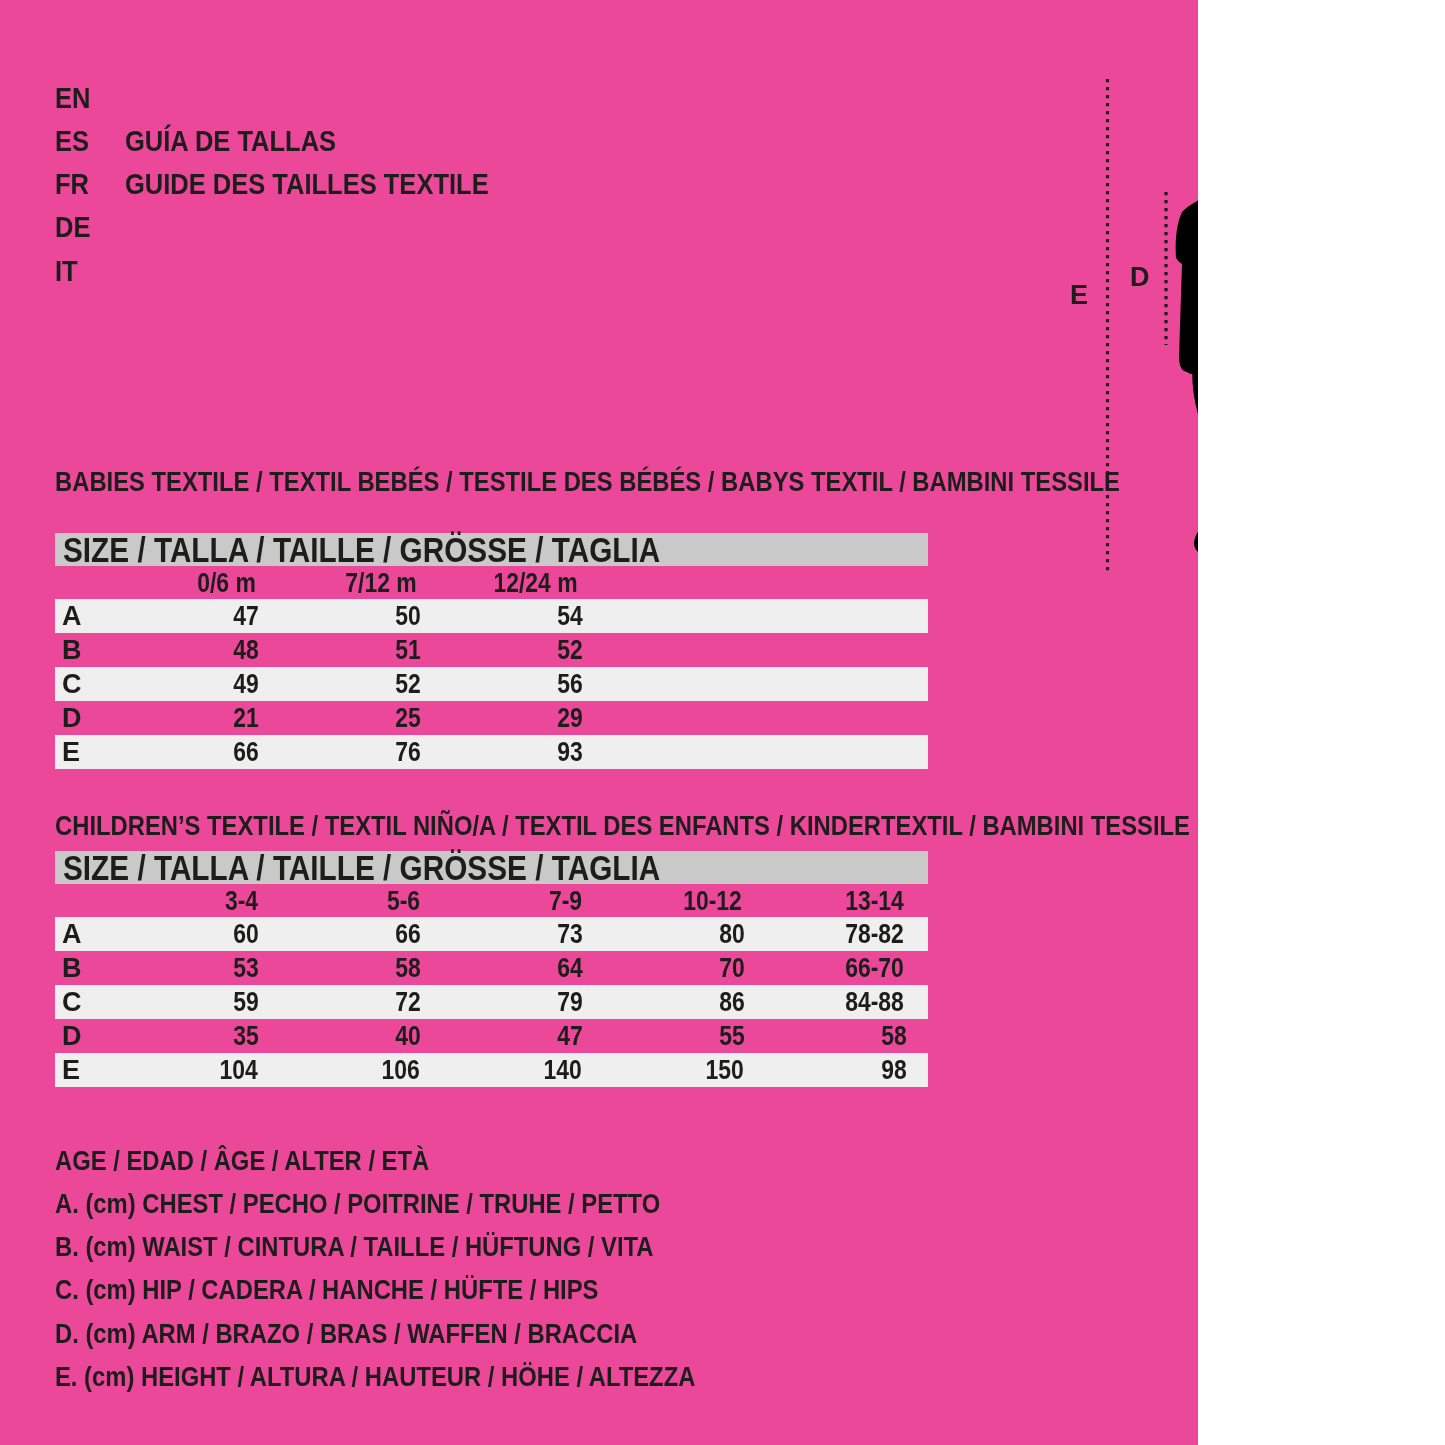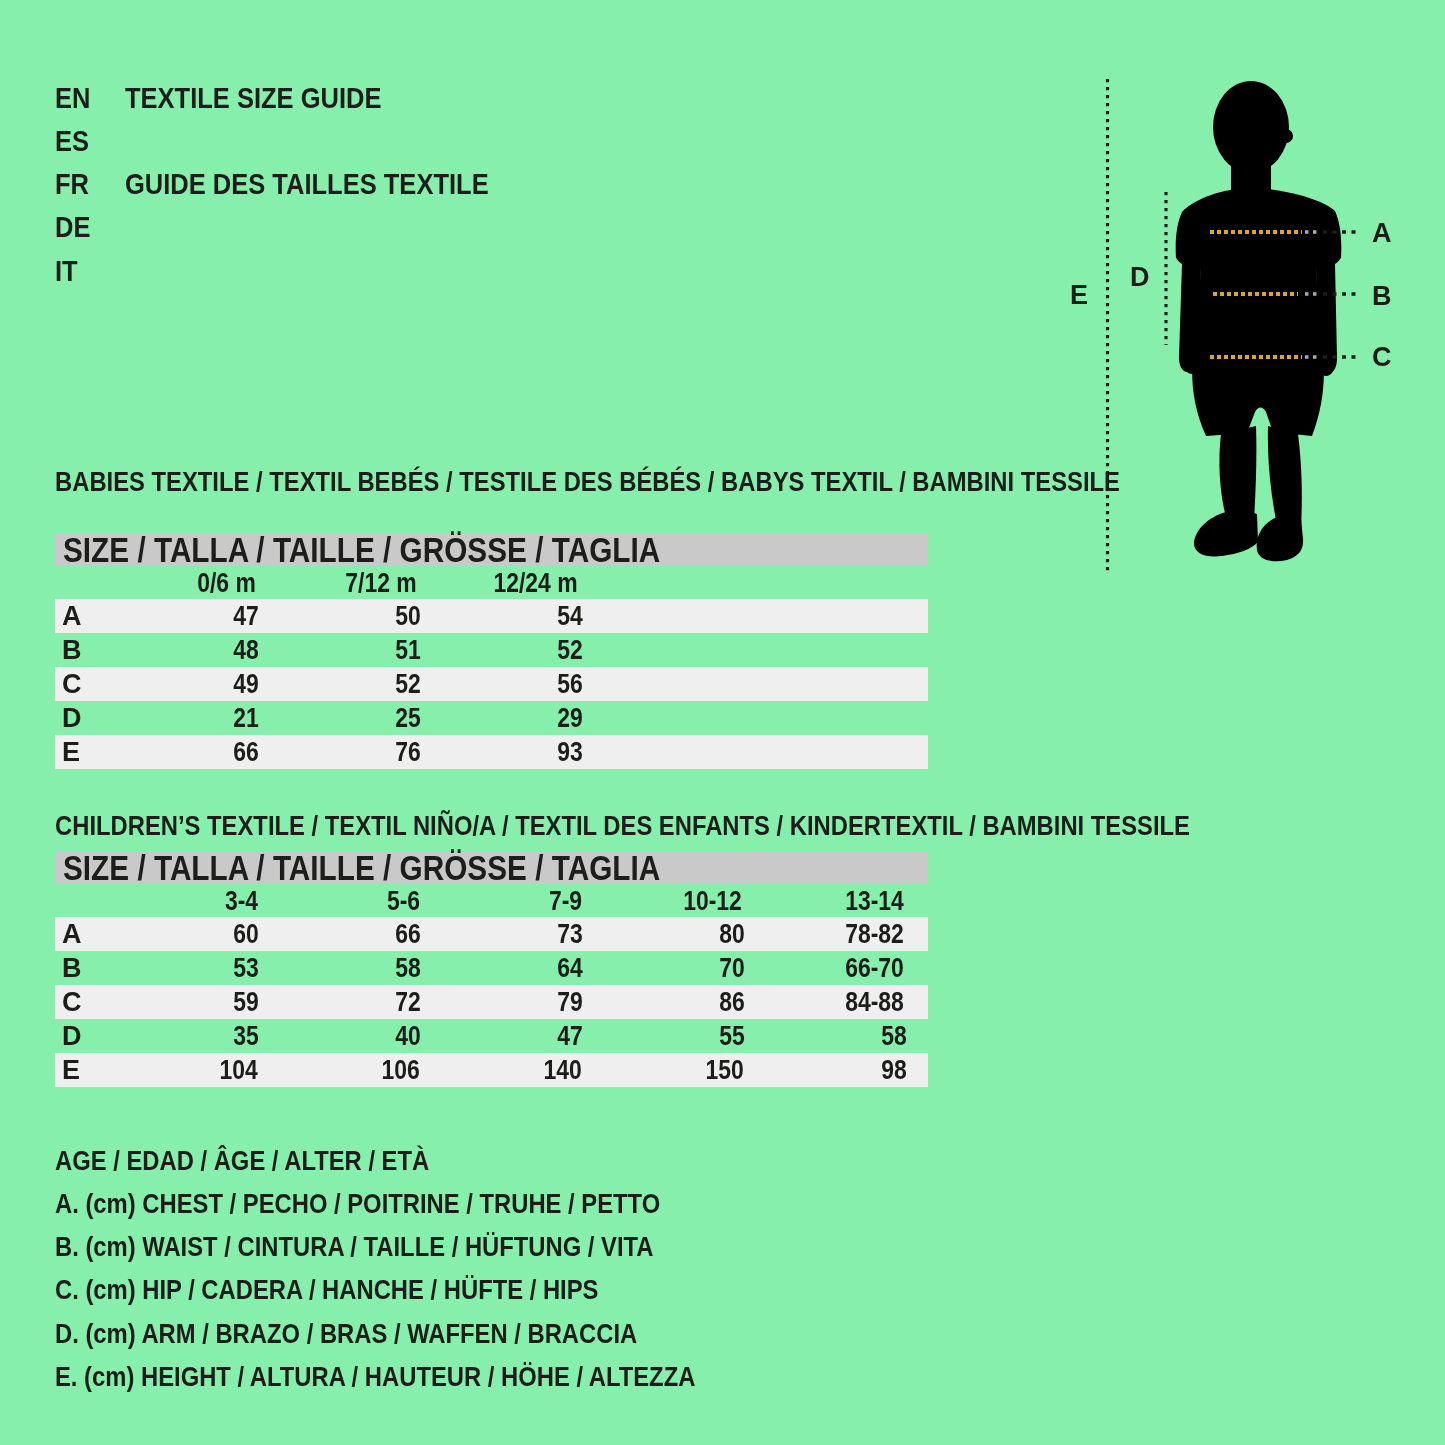--- a/index.html
+++ b/index.html
@@ -1,17 +1,17 @@
 <!DOCTYPE html>
 <html><head>
 <meta charset="utf-8">
 <style>
   html,body{margin:0;padding:0;background:#ffffff;}
   .page{
-    position:relative;width:1445px;height:1445px;background:#86efac;overflow:hidden;
+    position:relative;width:1198px;height:1445px;background:#ec4899;overflow:hidden;
     font-family:"Liberation Sans",sans-serif;font-weight:700;color:#1d1d1b;
     -webkit-font-smoothing:antialiased;
   }
   .abs{position:absolute;}
   
   .cx{display:inline-block;transform:scaleX(0.85);transform-origin:0 50%;white-space:nowrap;}
   .cxc{display:inline-block;transform:scaleX(0.85);transform-origin:50% 50%;white-space:nowrap;}
 
   
   .lang-row{left:55px;width:640px;height:40px;font-size:30px;line-height:40px;}
@@ -40,24 +40,24 @@
   .meas-label{font-size:27px;line-height:32px;height:32px;width:40px;}
 </style>
 </head>
 <body>
 
 <div class="page">
 
   <div>
     <div class="abs lang-row" style="top:78px">
       <span class="lang-code"><span class="cx">EN</span></span>
-      <span class="lang-label"><span class="cx">TEXTILE SIZE GUIDE</span></span>
     </div>
     <div class="abs lang-row" style="top:121px">
       <span class="lang-code"><span class="cx">ES</span></span>
+      <span class="lang-label"><span class="cx">GUÍA DE TALLAS</span></span>
     </div>
     <div class="abs lang-row" style="top:164px">
       <span class="lang-code"><span class="cx">FR</span></span>
       <span class="lang-label"><span class="cx">GUIDE DES TAILLES TEXTILE</span></span>
     </div>
     <div class="abs lang-row" style="top:207px">
       <span class="lang-code"><span class="cx">DE</span></span>
     </div>
     <div class="abs lang-row" style="top:251px">
       <span class="lang-code"><span class="cx">IT</span></span>

